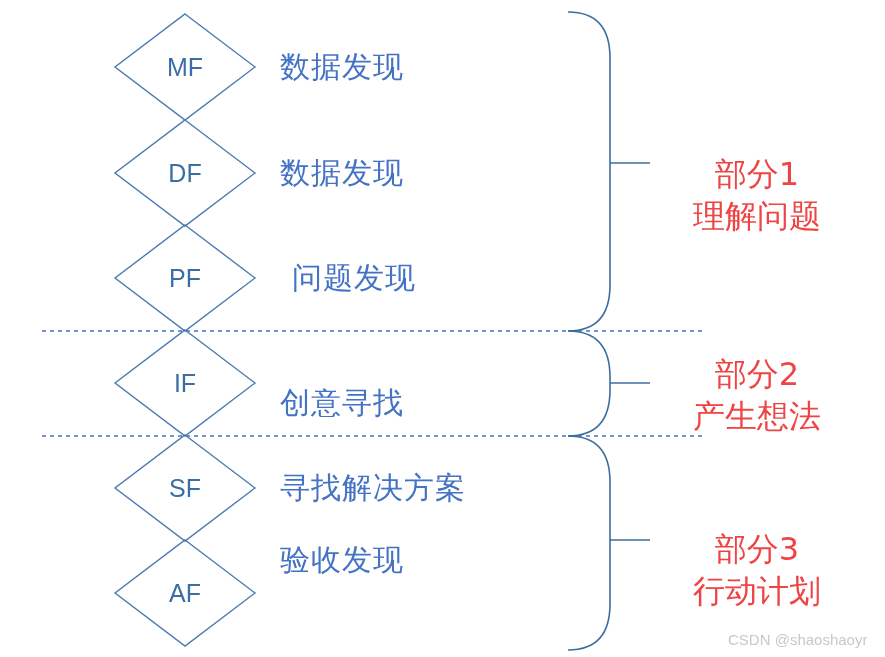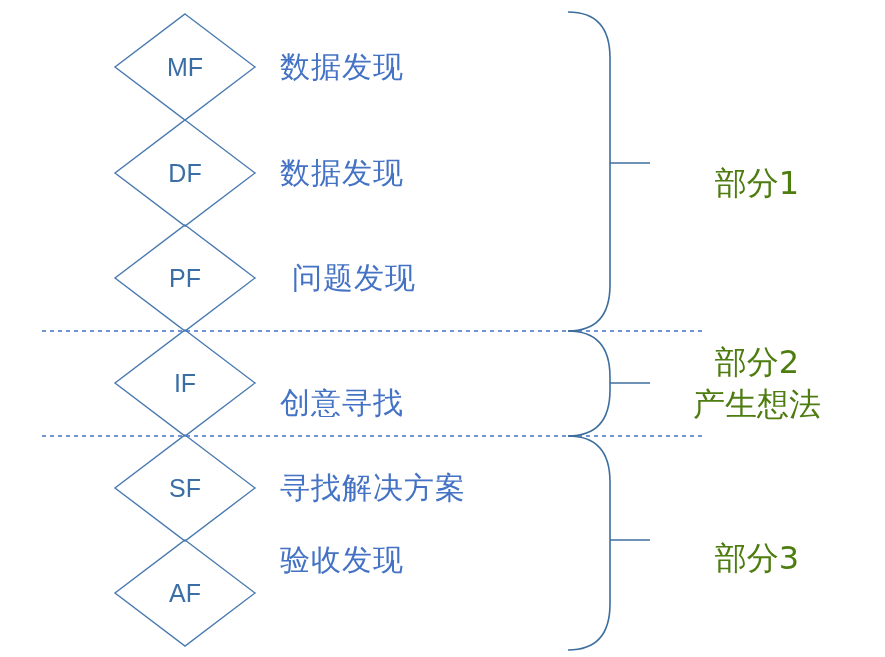--- a/index.html
+++ b/index.html
@@ -45,24 +45,25 @@
     font-size: 30px;
     color: #4472c4;
     transform: translateY(-50%);
     letter-spacing: 1px;
   }
   .part-label {
     position: absolute;
     text-align: center;
     font-family: "DejaVu Sans", "Liberation Sans", sans-serif;
     font-size: 32px;
-    color: #4d7c0f;
+    color: #ef4444;
     line-height: 1.32;
     transform: translate(-50%, -50%);
     white-space: nowrap;
+    margin-top: 12px;
   }
   .part-label .num-line {
     letter-spacing: 0px;
   }
   .watermark {
     position: absolute;
     font-family: "Liberation Sans", sans-serif;
     font-size: 15px;
     color: #c8c8c8;
     white-space: nowrap;
@@ -106,24 +107,27 @@
       <div class="stage-text stage-code" style="left: 185px; top: 383px;">IF</div>
       <div class="stage-text stage-label" style="left: 280px; top: 403px;">创意寻找</div>
       <div class="stage-text stage-code" style="left: 185px; top: 488px;">SF</div>
       <div class="stage-text stage-label" style="left: 280px; top: 488px;">寻找解决方案</div>
       <div class="stage-text stage-code" style="left: 185px; top: 593px;">AF</div>
       <div class="stage-text stage-label" style="left: 280px; top: 560px;">验收发现</div>
     </div>
   <div id="parts-text-layer">
       <div class="part-label" style="left: 757px; top: 183px;">
         <div class="num-line">部分1</div>
+        <div>理解问题</div>
       </div>
       <div class="part-label" style="left: 757px; top: 383px;">
         <div class="num-line">部分2</div>
         <div>产生想法</div>
       </div>
       <div class="part-label" style="left: 757px; top: 558px;">
         <div class="num-line">部分3</div>
+        <div>行动计划</div>
       </div>
     </div>
 
+  <div class="watermark" style="left: 728px; top: 631px;">CSDN @shaoshaoyr</div>
 
 </div>
 
 </body></html>

